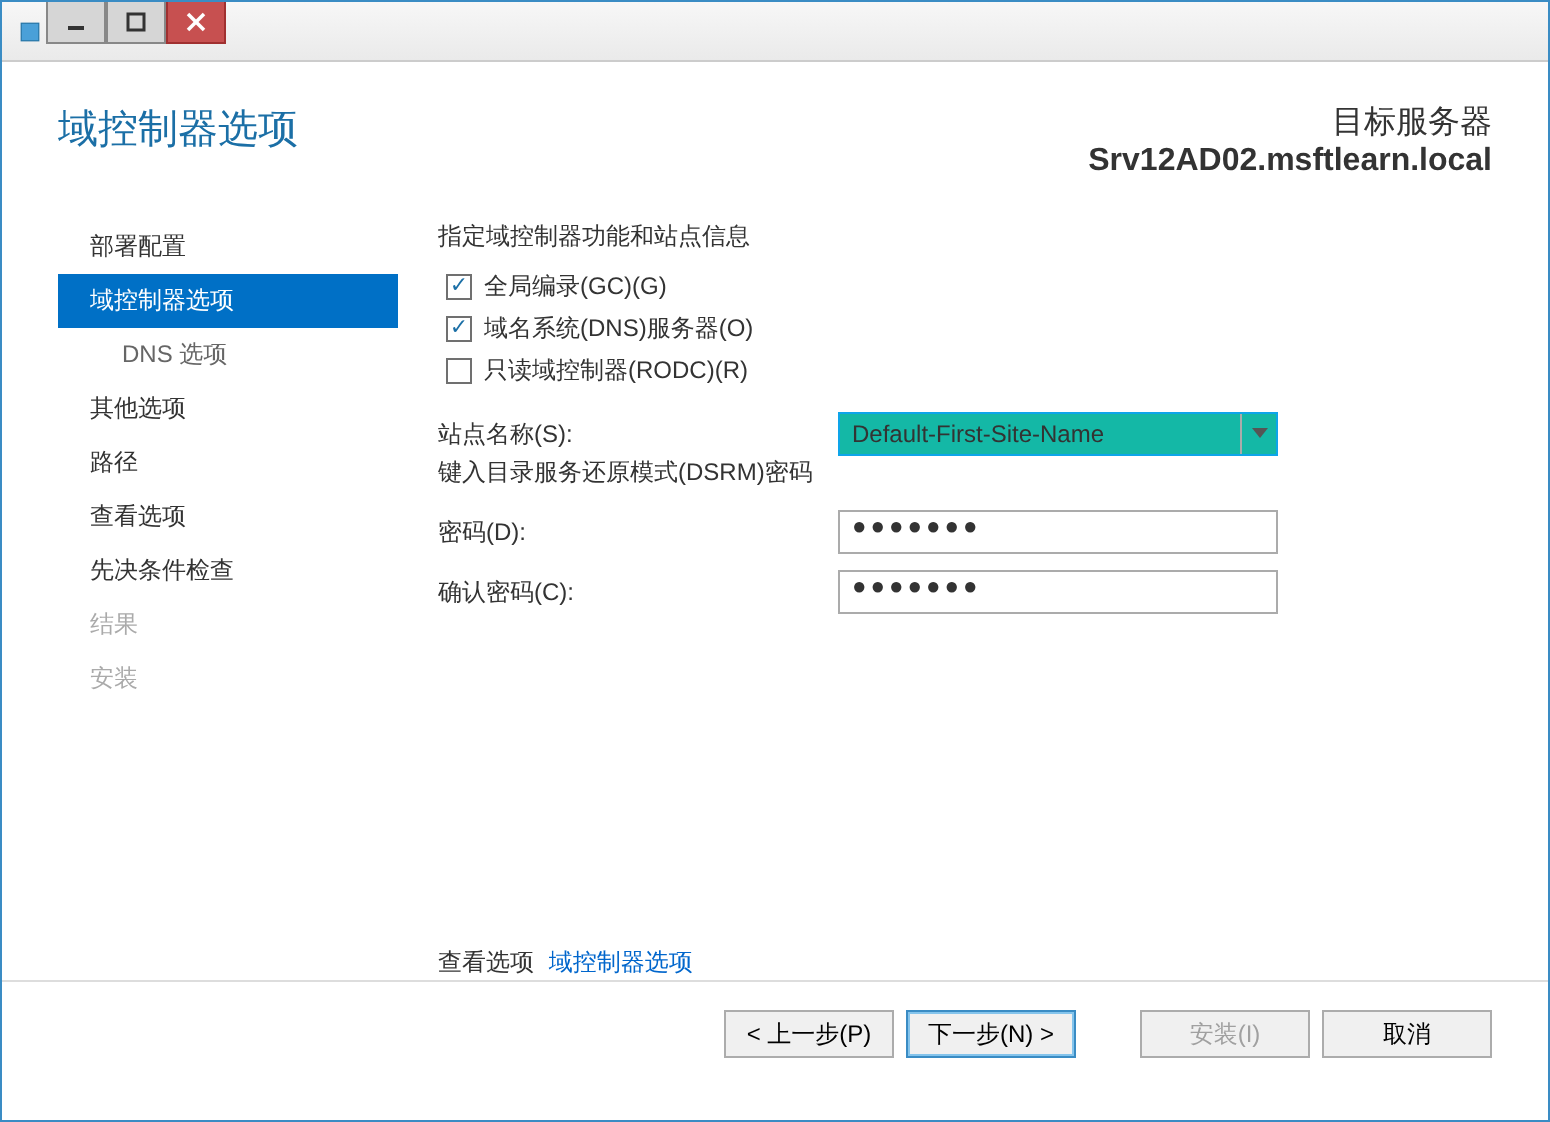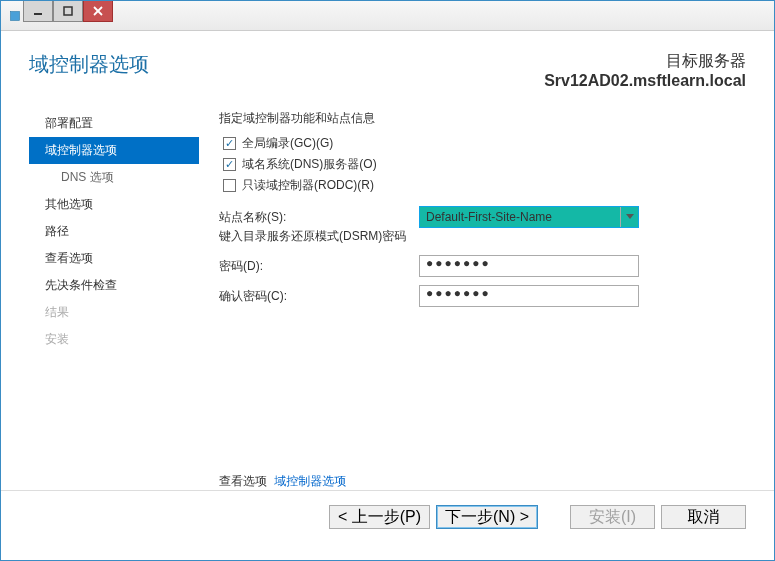--- a/index.html
+++ b/index.html
@@ -200,21 +200,21 @@
       padding: 14px 28px;
       display: flex;
       justify-content: flex-end;
       gap: 6px;
     }
     .footer-btn {
       min-width: 85px;
       height: 24px;
       border: 1px solid #acacac;
       background: #f0f0f0;
-      font-size: 16px;
+      font-size: 12px;
       padding: 0 8px;
       display: inline-flex;
       align-items: center;
       justify-content: center;
     }
     .footer-btn.primary {
       border: 1px solid #3a8cc4;
       box-shadow: inset 0 0 0 1px #84c4ec;
     }
     .footer-btn.disabled {

